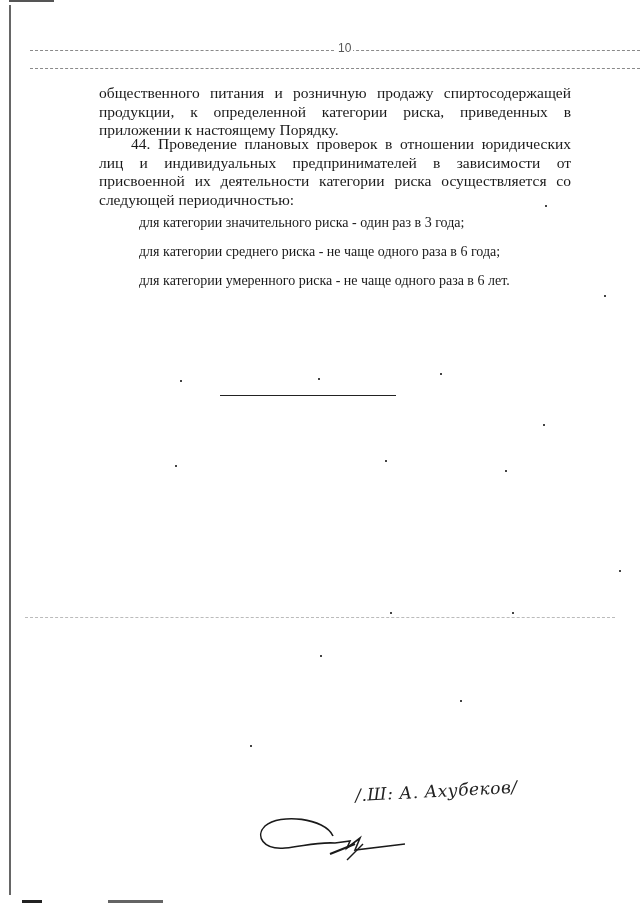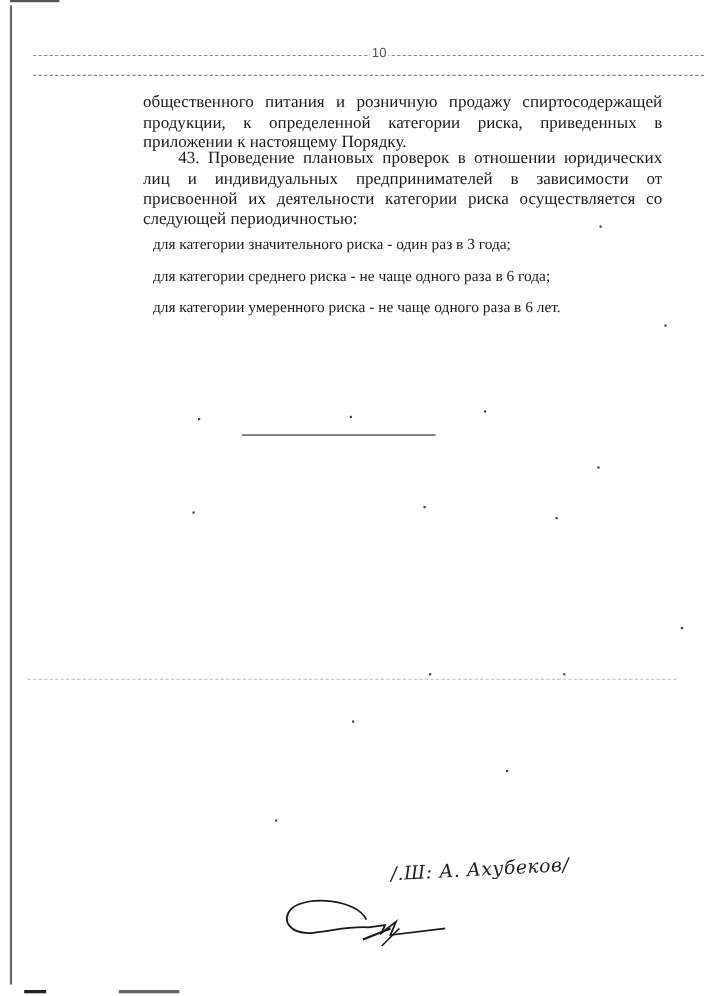--- a/index.html
+++ b/index.html
@@ -46,21 +46,21 @@
       left: 336px;
       font-family: "Liberation Sans", "DejaVu Sans", sans-serif;
       font-size: 12px;
       color: #555;
       background: #fff;
       padding: 0 2px;
       line-height: 14px;
     }
     .text-block {
       position: absolute;
-      left: 130px;
+      left: 99px;
       width: 472px;
       font-size: 15.5px;
       line-height: 18.6px;
       text-align: justify;
     }
     .text-block p {
       margin: 0;
     }
     .indent { text-indent: 32px; }
     .list-item {
@@ -118,21 +118,21 @@
 
   <div class="scan-line" style="left:30px; top:50px; width:610px;"></div>
   <div class="scan-line" style="left:30px; top:68px; width:610px;"></div>
   <div class="page-number">10</div>
 
   <div class="text-block" style="top:84px;">
     <p>общественного питания и розничную продажу спиртосодержащей продукции, к определенной категории риска, приведенных в приложении к настоящему Порядку.</p>
   </div>
 
   <div class="text-block" style="top:135px;">
-    <p class="indent">43. Проведение плановых проверок в отношении юридических лиц и индивидуальных предпринимателей в зависимости от присвоенной их деятельности категории риска осуществляется со следующей периодичностью:</p>
+    <p class="indent">44. Проведение плановых проверок в отношении юридических лиц и индивидуальных предпринимателей в зависимости от присвоенной их деятельности категории риска осуществляется со следующей периодичностью:</p>
   </div>
 
   <div class="list-item" style="top:214px;">для категории значительного риска - один раз в 3 года;</div>
   <div class="list-item" style="top:243px;">для категории среднего риска - не чаще одного раза в 6 года;</div>
   <div class="list-item" style="top:272px;">для категории умеренного риска - не чаще одного раза в 6 лет.</div>
 
 
   <div class="separator"></div>
 
   <div class="speck" style="left:180px; top:380px;"></div>

